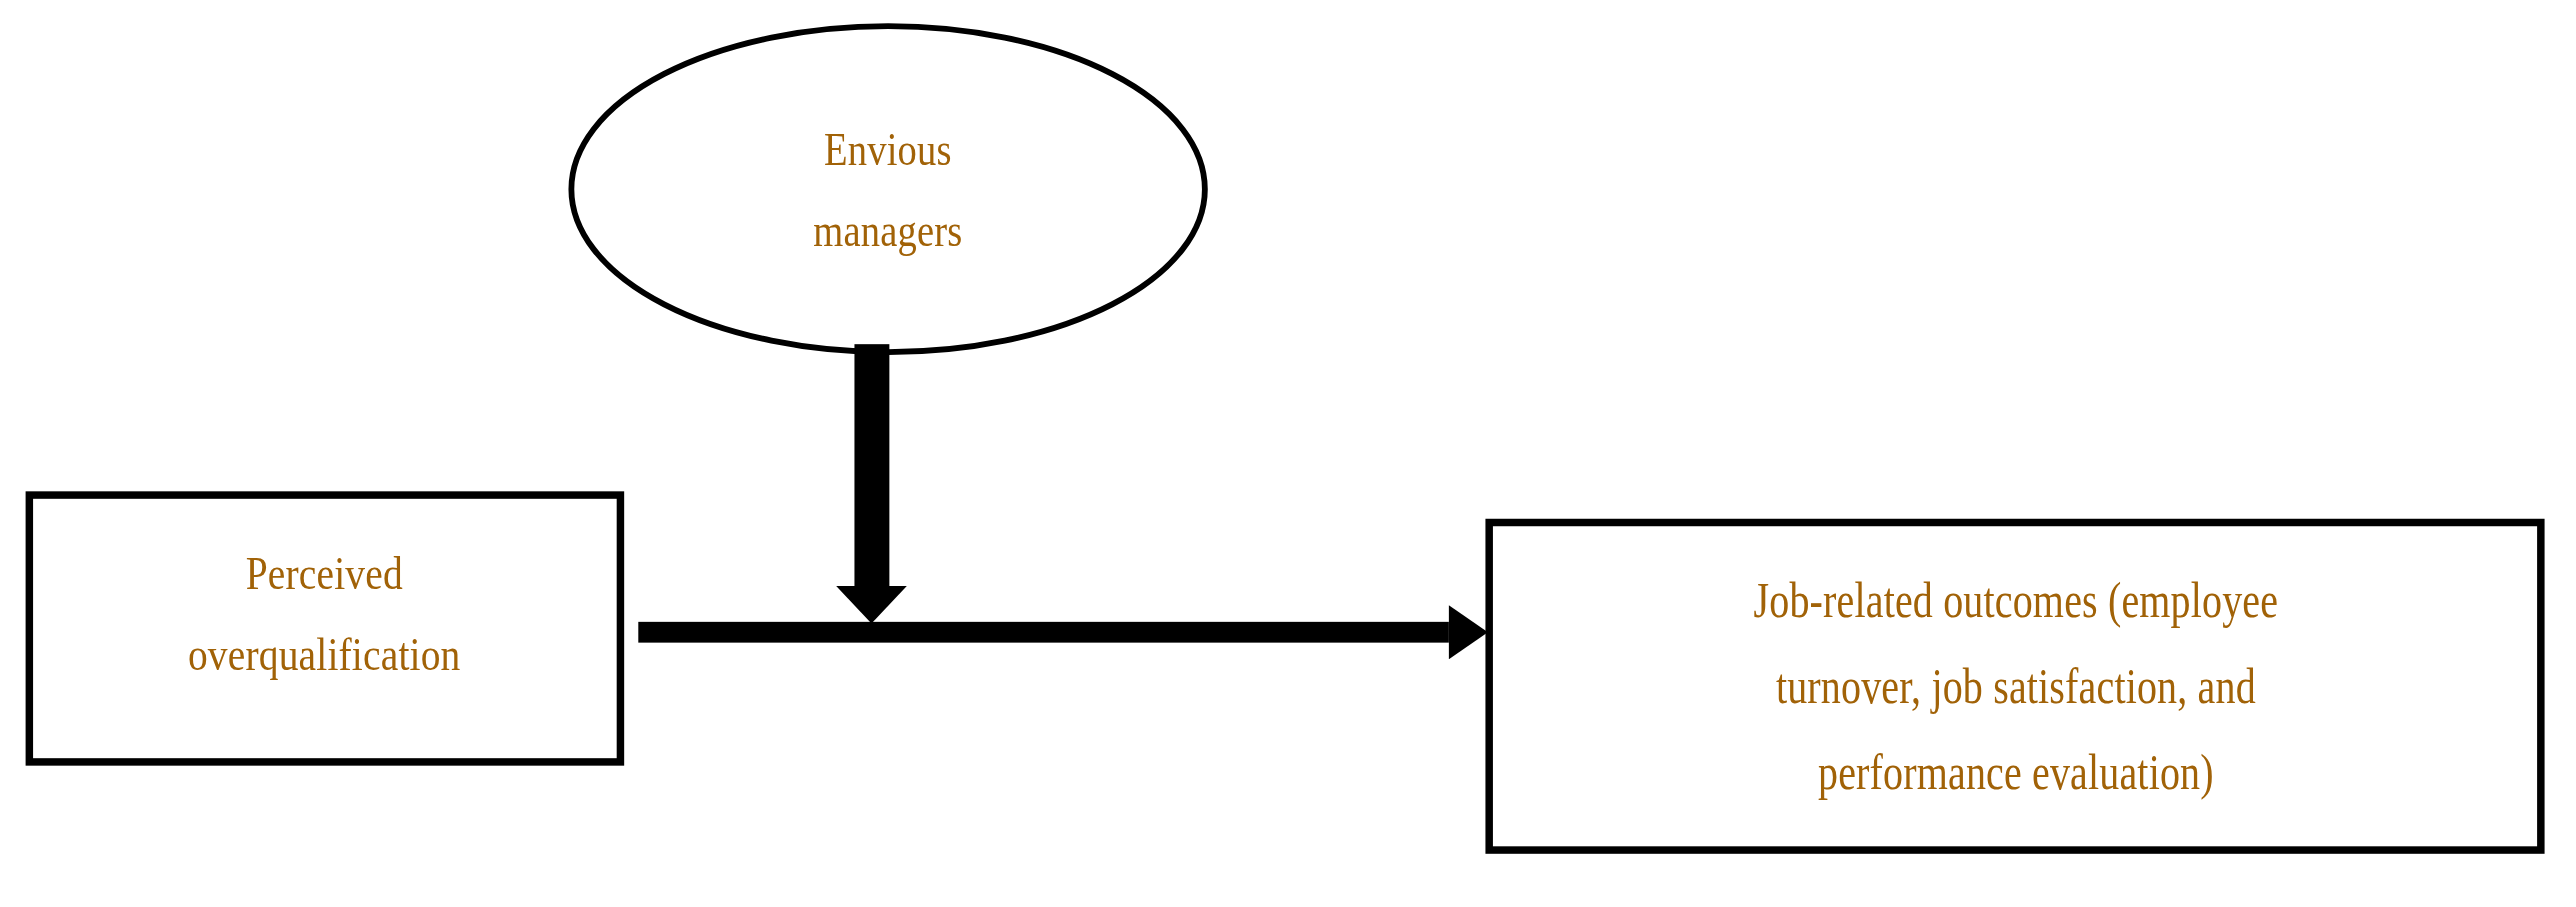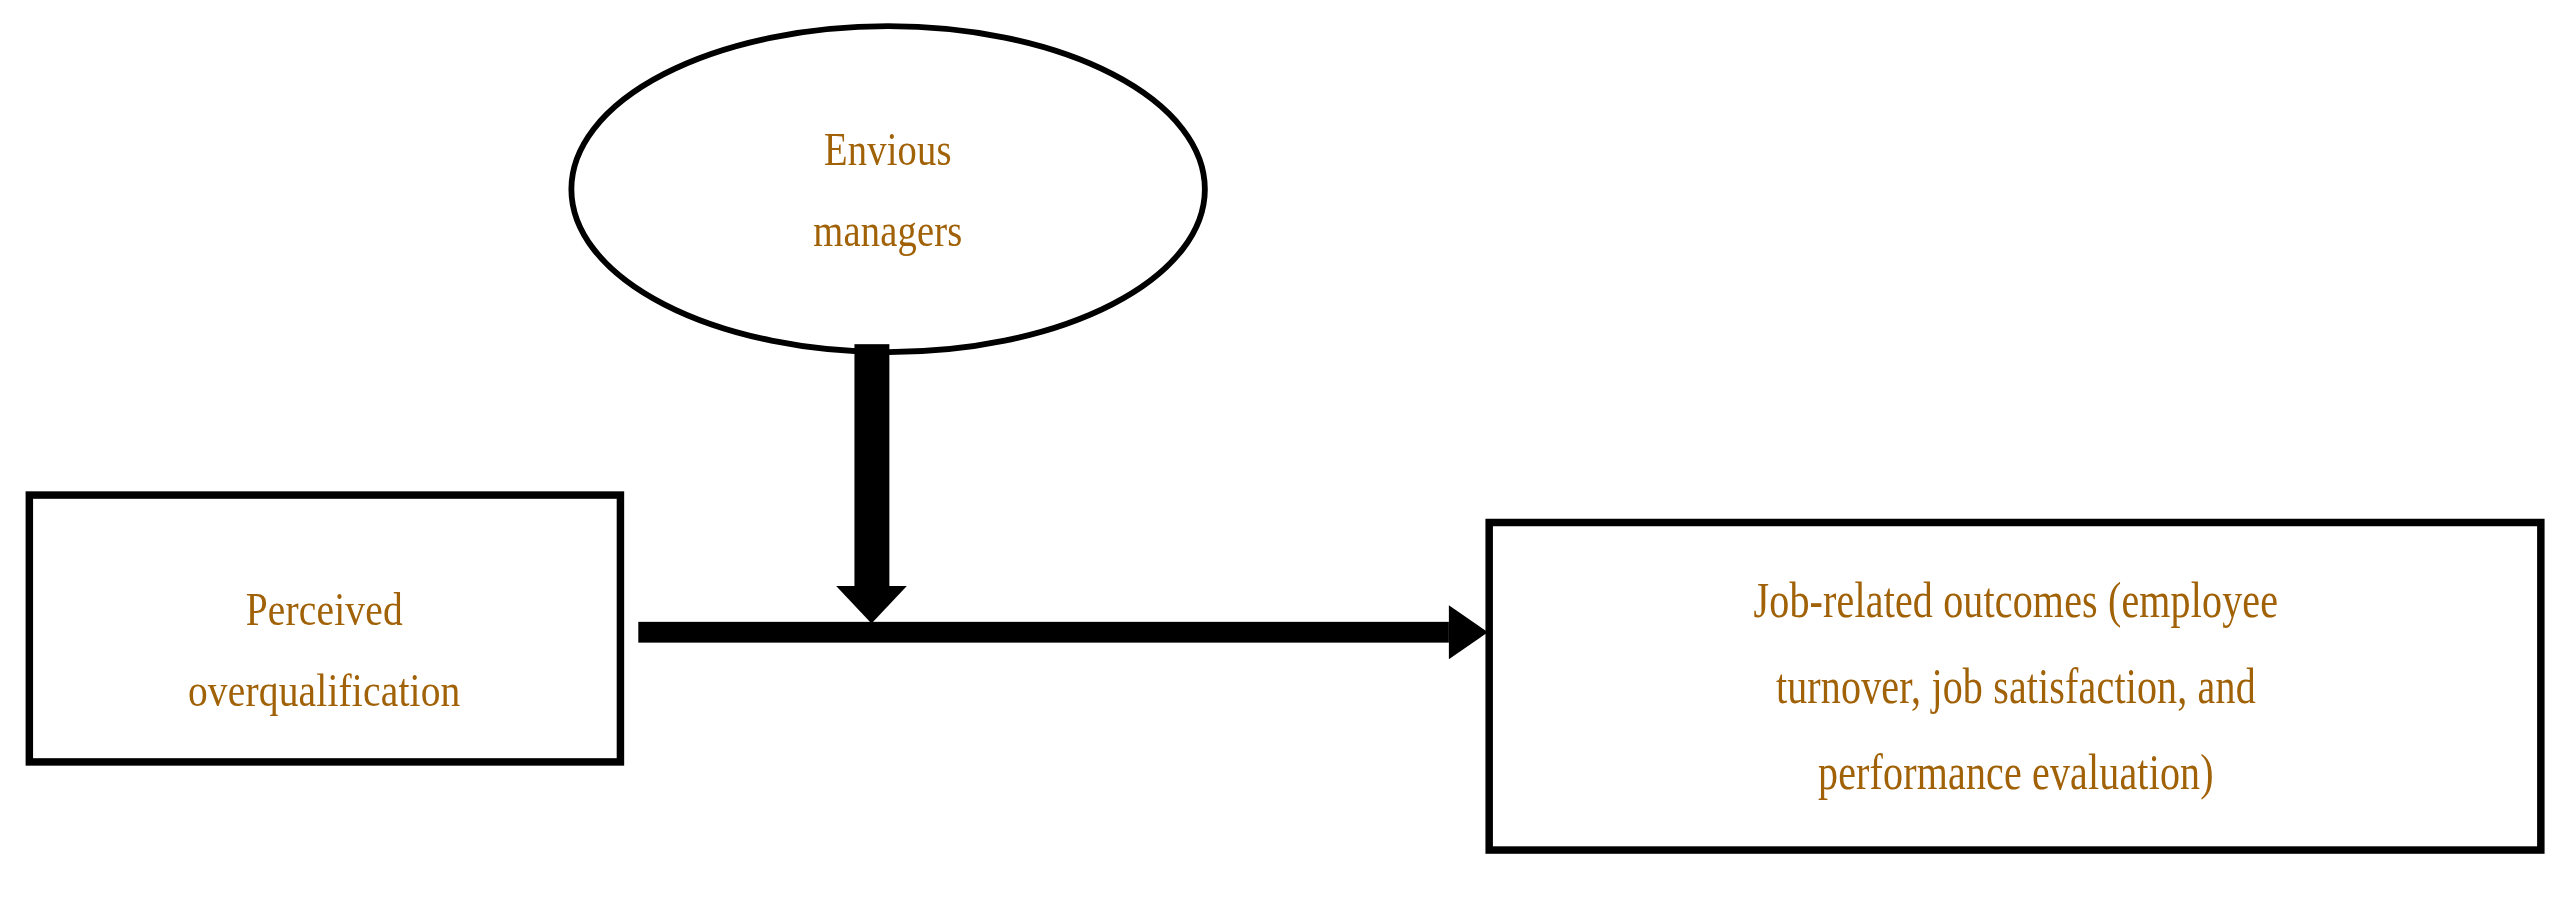--- a/index.html
+++ b/index.html
@@ -51,21 +51,20 @@
     letter-spacing: 0.2px;
     transform: scaleX(0.82);
     transform-origin: center center;
   }
   
   #node-perceived-overqualification {
     left: 26px;
     top: 492px;
     width: 596px;
     height: 244px;
-    margin-top: 36px;
   }
   #node-perceived-overqualification .label-text {
     font-size: 47px;
     letter-spacing: 0.2px;
     transform: scaleX(0.84);
     transform-origin: center center;
   }
   
   #node-job-related-outcomes {
     left: 1486px;

